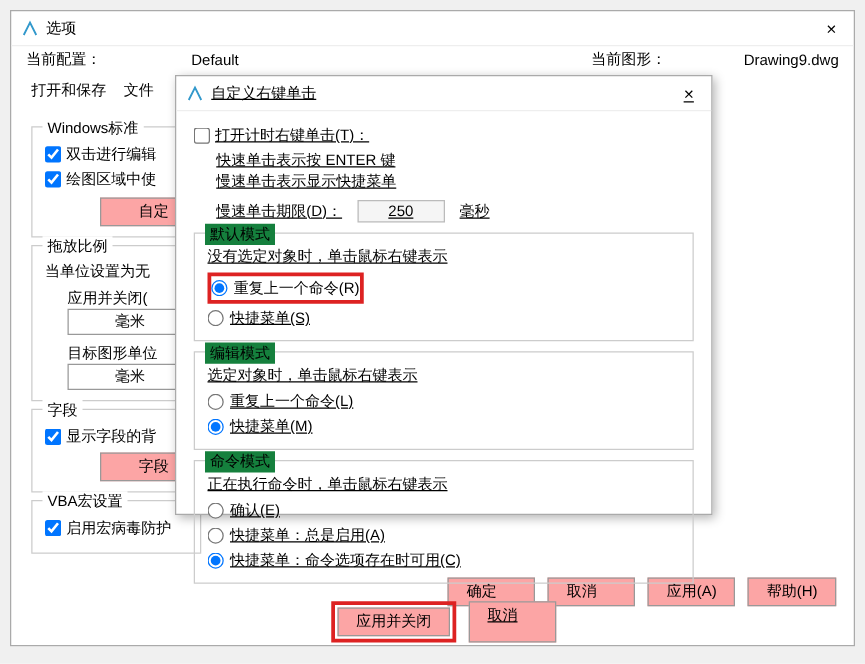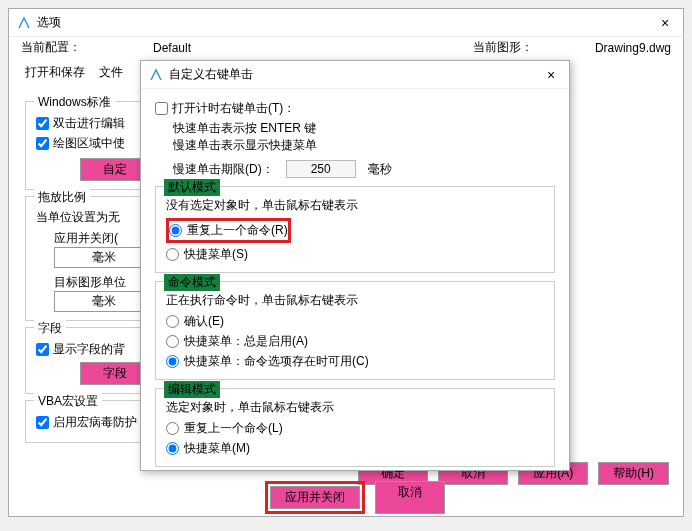--- a/index.html
+++ b/index.html
@@ -12,24 +12,24 @@
 .mainwin{left:8px;top:8px;width:676px;height:509px;}
 .row{display:flex;padding:2px 12px;gap:6px;align-items:center;}
 .lbl{display:inline-block;}
 .tabs{padding:4px 12px;display:flex;gap:6px;flex-wrap:wrap;}
 .tab{padding:2px 4px;}
 .content{padding:8px 14px;position:relative;}
 .group{border:1px solid #ccc;margin:6px 2px;padding:10px 10px 8px 10px;position:relative;}
 .group-title{position:absolute;top:-8px;left:8px;background:#fff;padding:0 4px;}
 .chk{display:flex;align-items:center;gap:4px;margin:3px 0;}
 .chk input{width:13px;height:13px;}
-.btn{background:#ec4899;border:1px solid #999;padding:2px 14px;cursor:pointer;min-width:70px;text-align:center;display:inline-block;}
+.btn{background:#fca5a5;border:1px solid #999;padding:2px 14px;cursor:pointer;min-width:70px;display:inline-block;}
 .btn-row{display:flex;gap:10px;justify-content:center;padding:6px;}
 .footer{position:absolute;bottom:6px;right:14px;display:flex;gap:10px;}
-.subwin{left:140px;top:60px;width:430px;height:411px;box-shadow:2px 2px 8px rgba(0,0,0,.3);}
+.subwin{left:140px;top:60px;width:430px;height:352px;box-shadow:2px 2px 8px rgba(0,0,0,.3);text-decoration:underline;}
 .sub-body{padding:8px 14px;}
 .subgroup{border:1px solid #ccc;margin:8px 0;padding:8px 10px 6px 10px;position:relative;}
 .subgroup-title{position:absolute;top:-8px;left:8px;background:#15803d;padding:0 4px;}
 .radio{display:flex;align-items:center;gap:5px;margin:3px 0;}
 .radio input{width:13px;height:13px;}
 .desc{margin:2px 0 4px 0;}
 .inp{border:1px solid #bbb;background:#f5f5f5;padding:1px 6px;width:70px;text-align:center;display:inline-block;}
 .hl-red{border:3px solid #d22;padding:1px 0;display:inline-block;}
 .hl-red-btn{border:3px solid #d22;padding:2px;display:inline-block;}
 .sel{border:1px solid #999;background:#fff;padding:1px 18px;width:100px;display:inline-block;text-align:center;}
@@ -140,49 +140,49 @@
             <span>重复上一个命令(R)</span>
           </label>
       </span>
       <label class="radio">
           <input type="radio" name="dm" style="">
           <span>快捷菜单(S)</span>
         </label>
     </div>
 
     <div class="subgroup">
+      <span class="subgroup-title">编辑模式</span>
+      <div class="desc">选定对象时，单击鼠标右键表示</div>
+      <label class="radio">
+          <input type="radio" name="em" style="">
+          <span>重复上一个命令(L)</span>
+        </label>
+      <label class="radio">
+          <input type="radio" name="em" checked="" style="">
+          <span>快捷菜单(M)</span>
+        </label>
+    </div>
+
+    <div class="subgroup">
       <span class="subgroup-title">命令模式</span>
       <div class="desc">正在执行命令时，单击鼠标右键表示</div>
       <label class="radio">
           <input type="radio" name="cm" style="">
           <span>确认(E)</span>
         </label>
       <label class="radio">
           <input type="radio" name="cm" style="">
           <span>快捷菜单：总是启用(A)</span>
         </label>
       <label class="radio">
           <input type="radio" name="cm" checked="" style="">
           <span>快捷菜单：命令选项存在时可用(C)</span>
         </label>
     </div>
 
-    <div class="subgroup">
-      <span class="subgroup-title">编辑模式</span>
-      <div class="desc">选定对象时，单击鼠标右键表示</div>
-      <label class="radio">
-          <input type="radio" name="em" style="">
-          <span>重复上一个命令(L)</span>
-        </label>
-      <label class="radio">
-          <input type="radio" name="em" checked="" style="">
-          <span>快捷菜单(M)</span>
-        </label>
-    </div>
-
     <div class="btn-row">
       <span class="hl-red-btn">
         <span class="btn" style="min-width:90px;">应用并关闭</span>
       </span>
       <span class="btn">取消</span>
     </div>
   </div>
 </div>
 
 </body></html>

